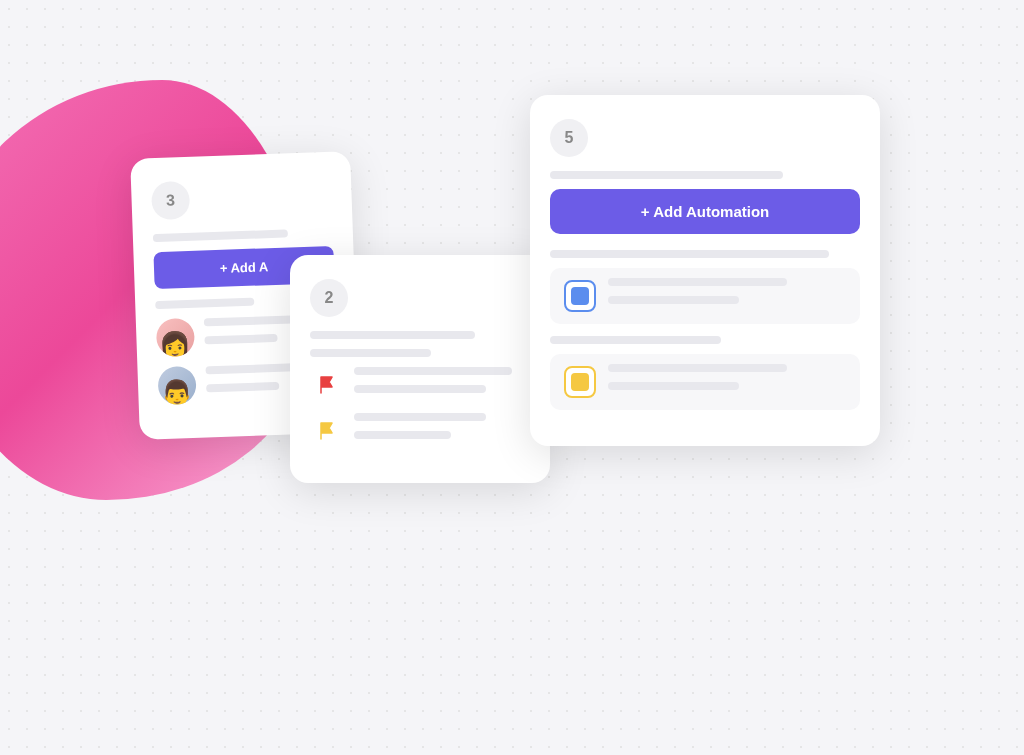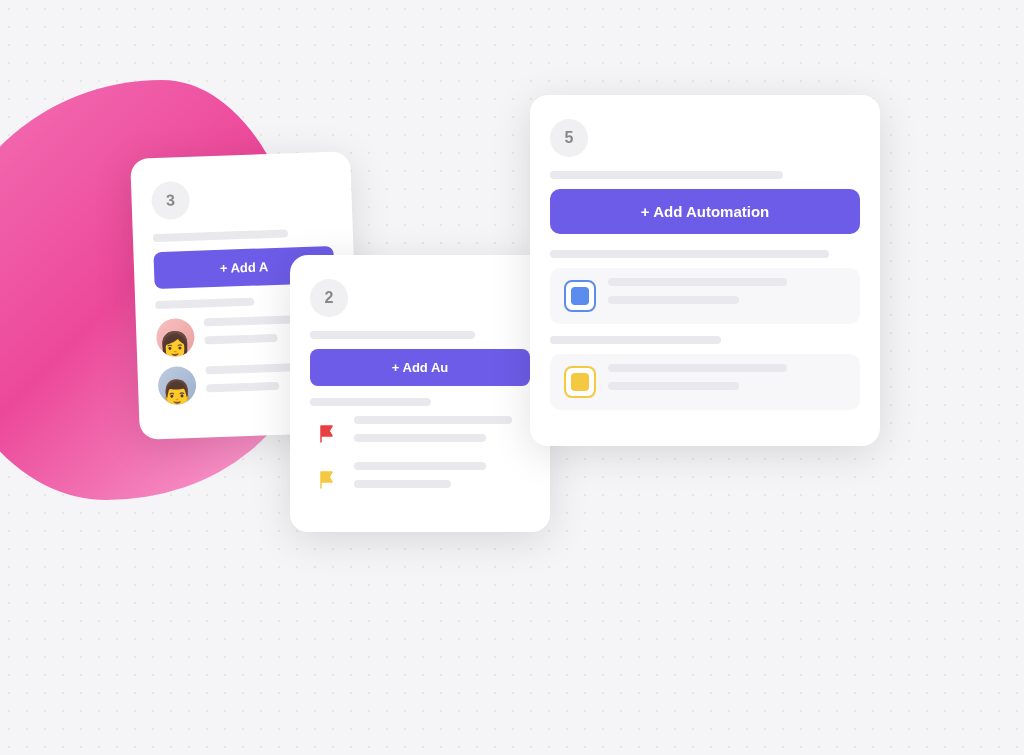--- a/index.html
+++ b/index.html
@@ -275,23 +275,20 @@
       <div class="placeholder-line medium"></div>
       <div class="placeholder-line short"></div>
     </div>
   </div>
 </div>
 
 <div class="card card-2">
   <div class="card-number">2</div>
   <div class="placeholder-line medium"></div>
 
-  <button class="add-automation-btn small">
-    <span>+ Add Au</span>
-  </button>
 
   <div class="placeholder-line short"></div>
 
   <div class="flag-row">
     <div class="flag-icon flag-red">
       <svg width="22" height="22" viewBox="0 0 22 22" fill="none">
         <path d="M5 3v16M5 3h11l-3 5 3 5H5" fill="#e84040" stroke="#e84040" stroke-width="1.5" stroke-linecap="round" stroke-linejoin="round"></path>
       </svg>
     </div>
     <div class="row-lines">

